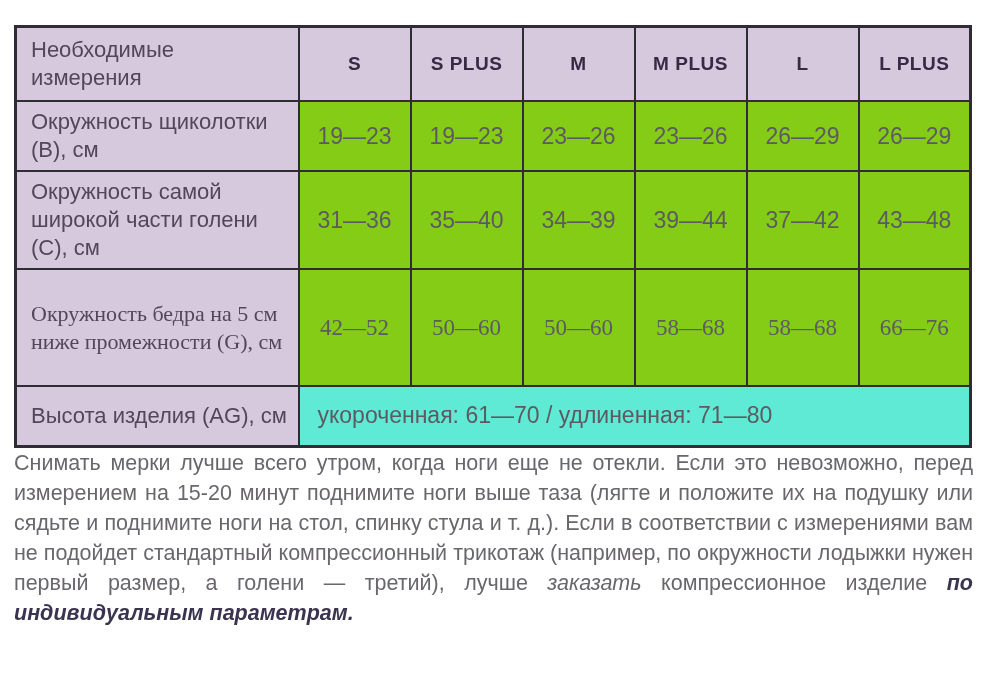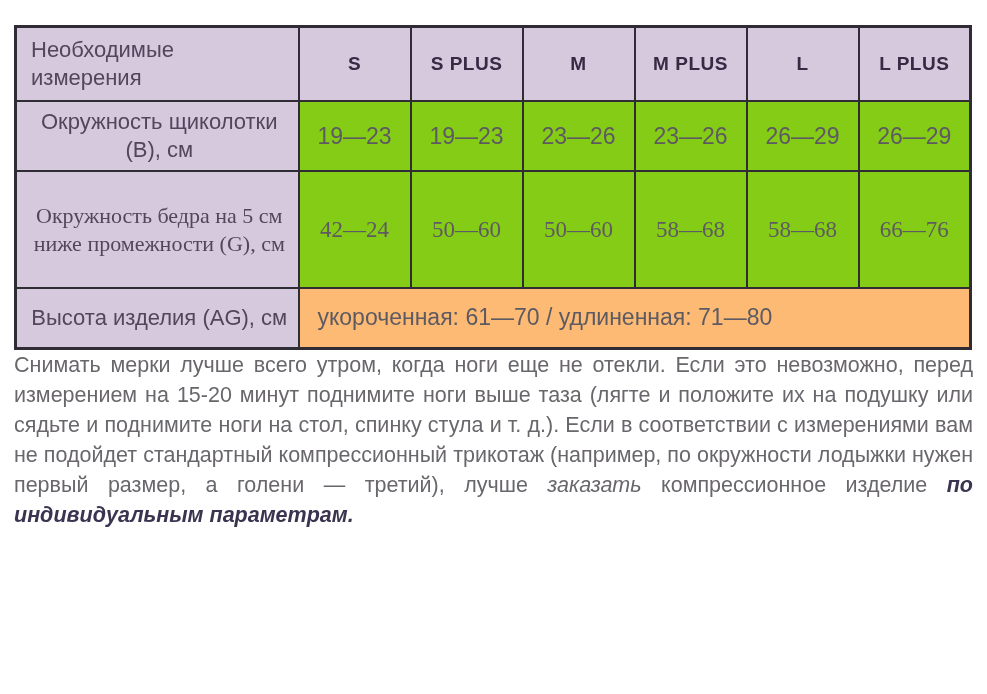--- a/index.html
+++ b/index.html
@@ -39,42 +39,42 @@
     height: 60px;
   }
   th.size-cell {
     font-size: 19px;
     font-weight: bold;
     letter-spacing: 0.5px;
     color: #362a44;
     text-align: center;
   }
   td.label-cell {
-    text-align: center;
+    text-align: left;
     font-size: 22px;
     line-height: 28px;
     color: #51465c;
     padding: 6px 10px 6px 14px;
   }
   td.value-cell {
     text-align: center;
     font-size: 23px;
     color: #5d5a62;
     background: #84cc16;
   }
   tr.row-b  td { height: 58px; }
   tr.row-c  td { height: 88px; }
   tr.row-g  td { height: 117px; font-family: Liberation Serif, serif; }
   tr.row-ag td { height: 60px; }
   td.height-value-cell {
     text-align: left;
     font-size: 23px;
     color: #5d5a62;
     padding-left: 18px;
-    background: #fdba74;
+    background: #5eead4;
   }
   .note {
     width: 959px;
     font-size: 21.5px;
     line-height: 30px;
     color: #69666c;
     text-align: justify;
   }
   .note .italic-word { font-style: italic; }
   .note .bold-ending {
@@ -112,24 +112,33 @@
       <tr class="row-b">
         <td class="label-cell cell-lavender">Окружность щиколотки (B), см</td>
         <td class="value-cell">19—23</td>
         <td class="value-cell">19—23</td>
         <td class="value-cell">23—26</td>
         <td class="value-cell">23—26</td>
         <td class="value-cell">26—29</td>
         <td class="value-cell">26—29</td>
       </tr>
 
+      <tr class="row-c">
+        <td class="label-cell cell-lavender">Окружность самой широкой части голени (C), см</td>
+        <td class="value-cell">31—36</td>
+        <td class="value-cell">35—40</td>
+        <td class="value-cell">34—39</td>
+        <td class="value-cell">39—44</td>
+        <td class="value-cell">37—42</td>
+        <td class="value-cell">43—48</td>
+      </tr>
 
       <tr class="row-g">
         <td class="label-cell cell-lavender">Окружность бедра на 5 см ниже промежности (G), см</td>
-        <td class="value-cell">42—24</td>
+        <td class="value-cell">42—52</td>
         <td class="value-cell">50—60</td>
         <td class="value-cell">50—60</td>
         <td class="value-cell">58—68</td>
         <td class="value-cell">58—68</td>
         <td class="value-cell">66—76</td>
       </tr>
 
       <tr class="row-ag">
         <td class="label-cell cell-lavender">Высота изделия (AG), см</td>
         <td class="height-value-cell" colspan="6">укороченная: 61—70 / удлиненная: 71—80</td>

